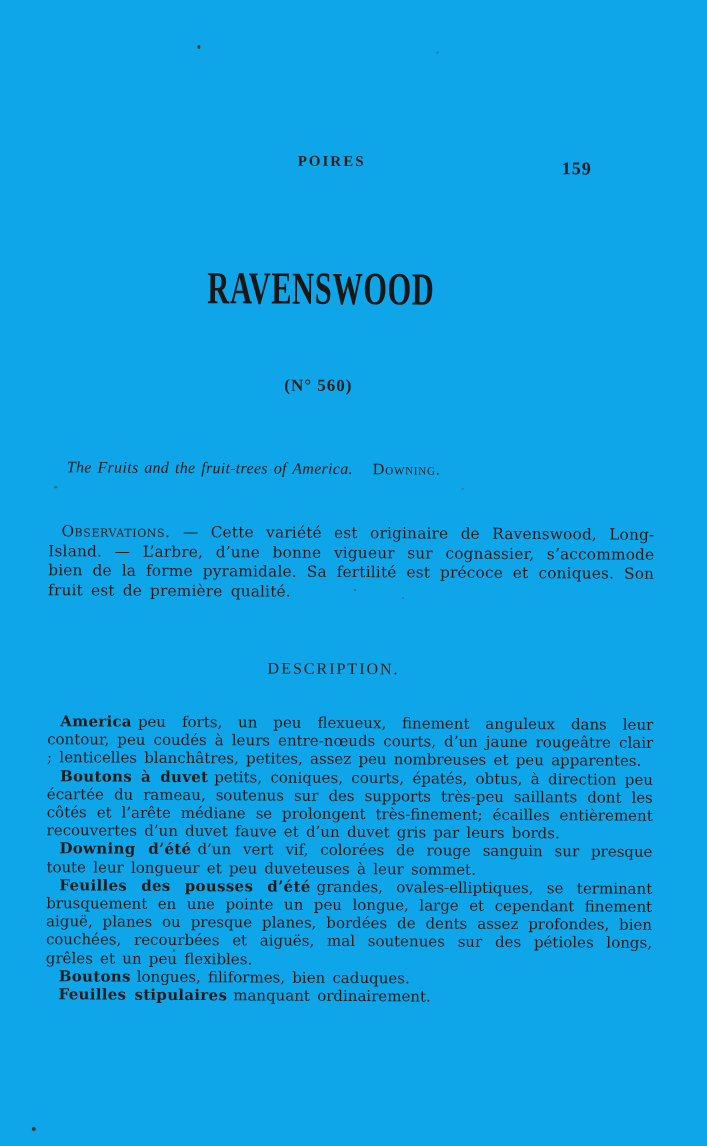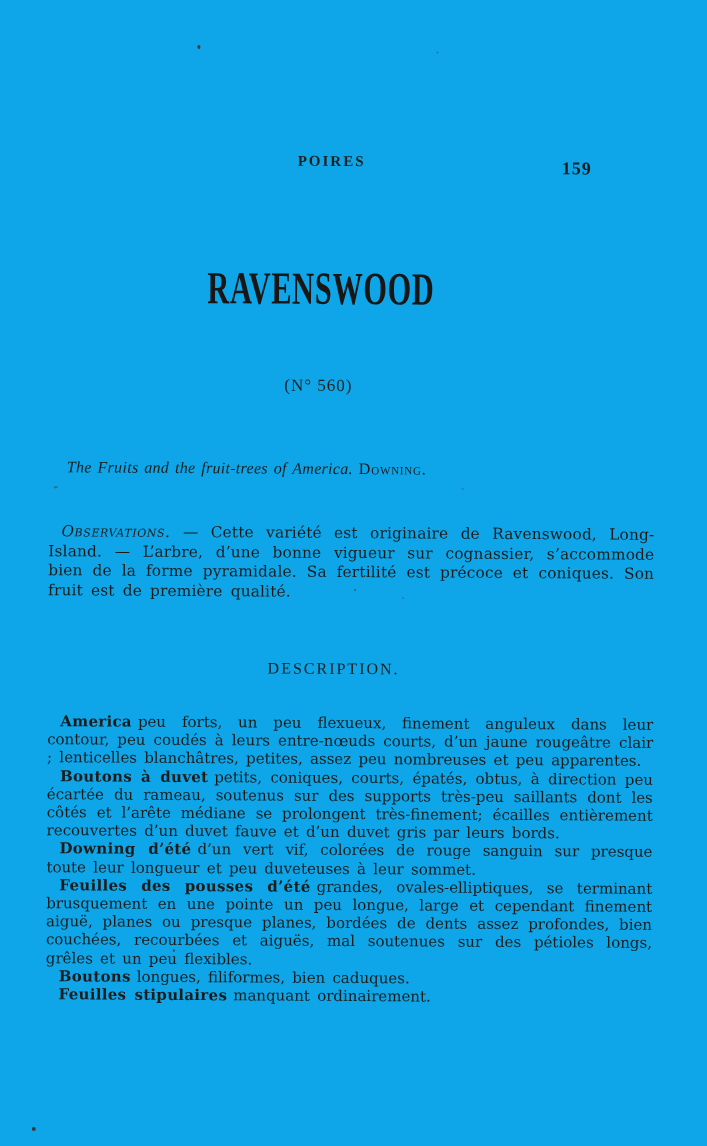--- a/index.html
+++ b/index.html
@@ -58,59 +58,59 @@
     color: #181715;
   }
 
   .catalog-number {
     position: absolute;
     left: 285px;
     top: 376px;
     font-size: 17px;
     letter-spacing: 1px;
     color: #222120;
+    font-weight: bold;
   }
 
   .reference-line {
     position: absolute;
     left: 68px;
     top: 460px;
     font-size: 16px;
     word-spacing: 1.5px;
     white-space: nowrap;
     color: #1d1c1a;
   }
   .reference-work {
     font-style: italic;
     letter-spacing: 0.3px;
   }
   .reference-author {
     font-variant: small-caps;
     letter-spacing: 0.8px;
-    margin-left: 6px;
+    margin-left: 20px;
   }
 
   .observations-paragraph {
     position: absolute;
     left: 50px;
     top: 524px;
     width: 606px;
     margin: 0;
     font-family: "DejaVu Serif", serif;
     font-size: 15.3px;
     line-height: 19.6px;
     text-align: justify;
     text-indent: 13px;
     word-spacing: 3px;
     letter-spacing: 0.2px;
   }
   .small-caps {
     font-variant: small-caps;
     letter-spacing: 0.6px;
-    font-style: italic;
   }
 
   .description-heading {
     position: absolute;
     left: 0;
     top: 660px;
     width: 672px;
     text-align: center;
     font-size: 16px;
     letter-spacing: 2px;

